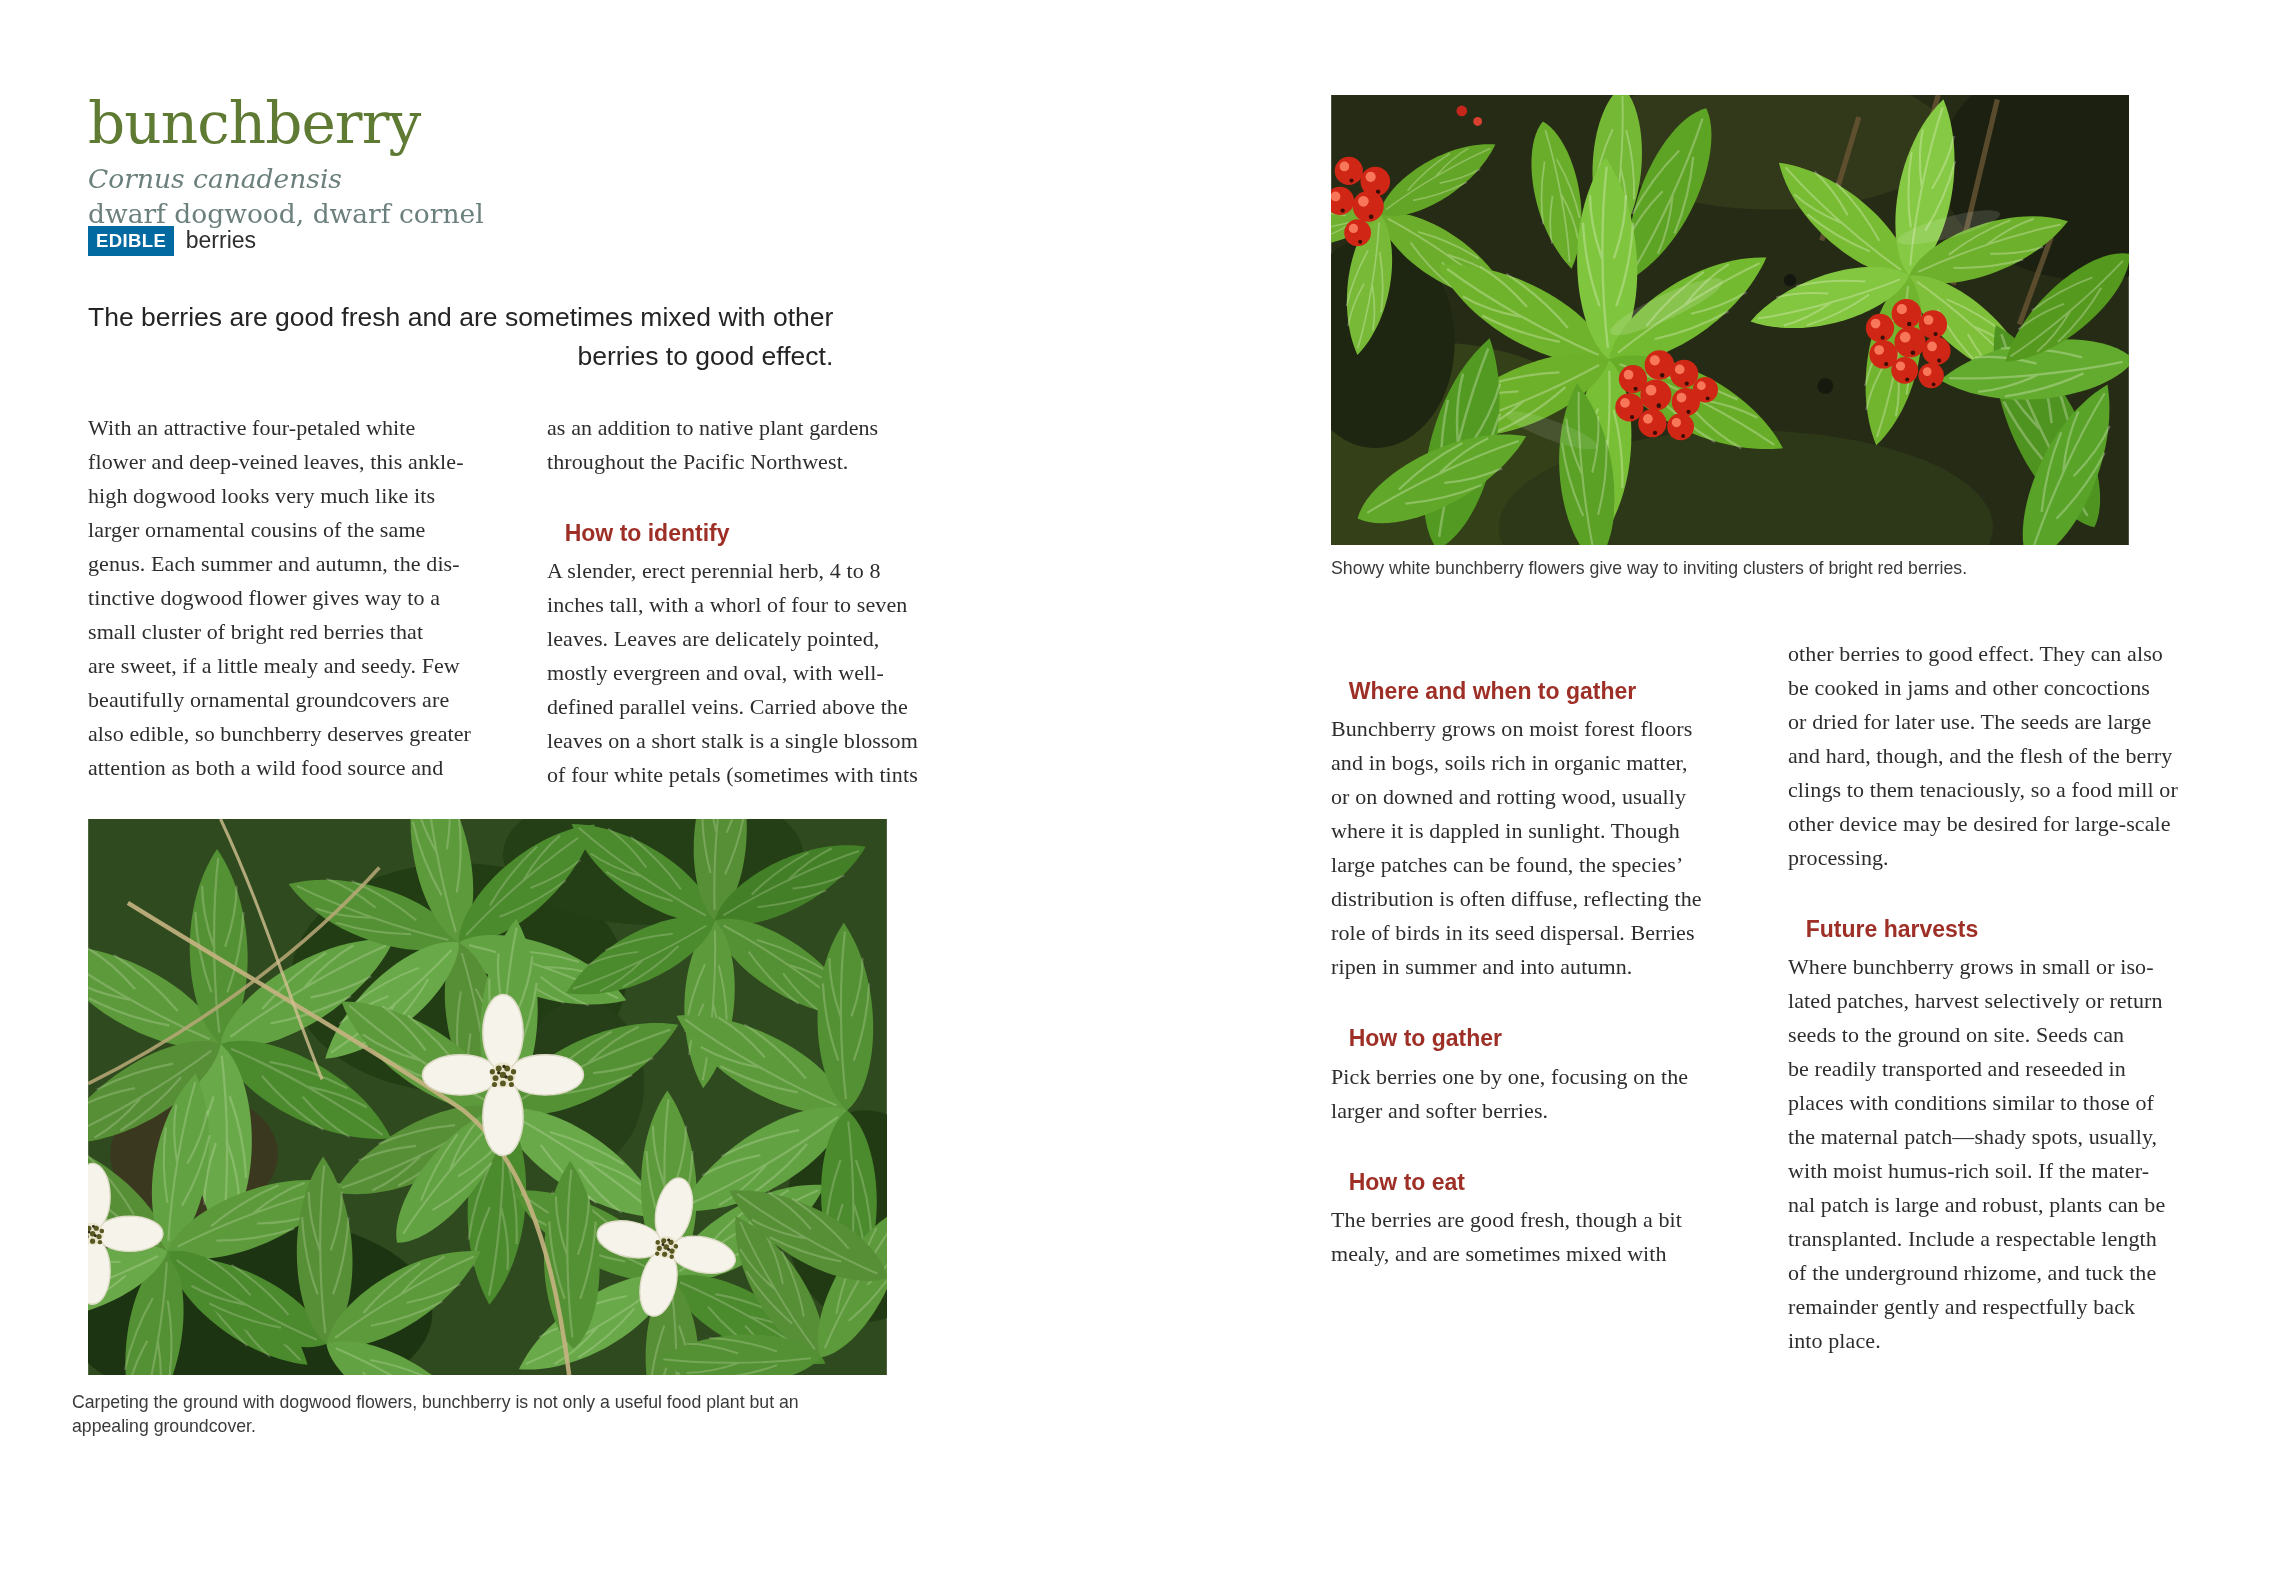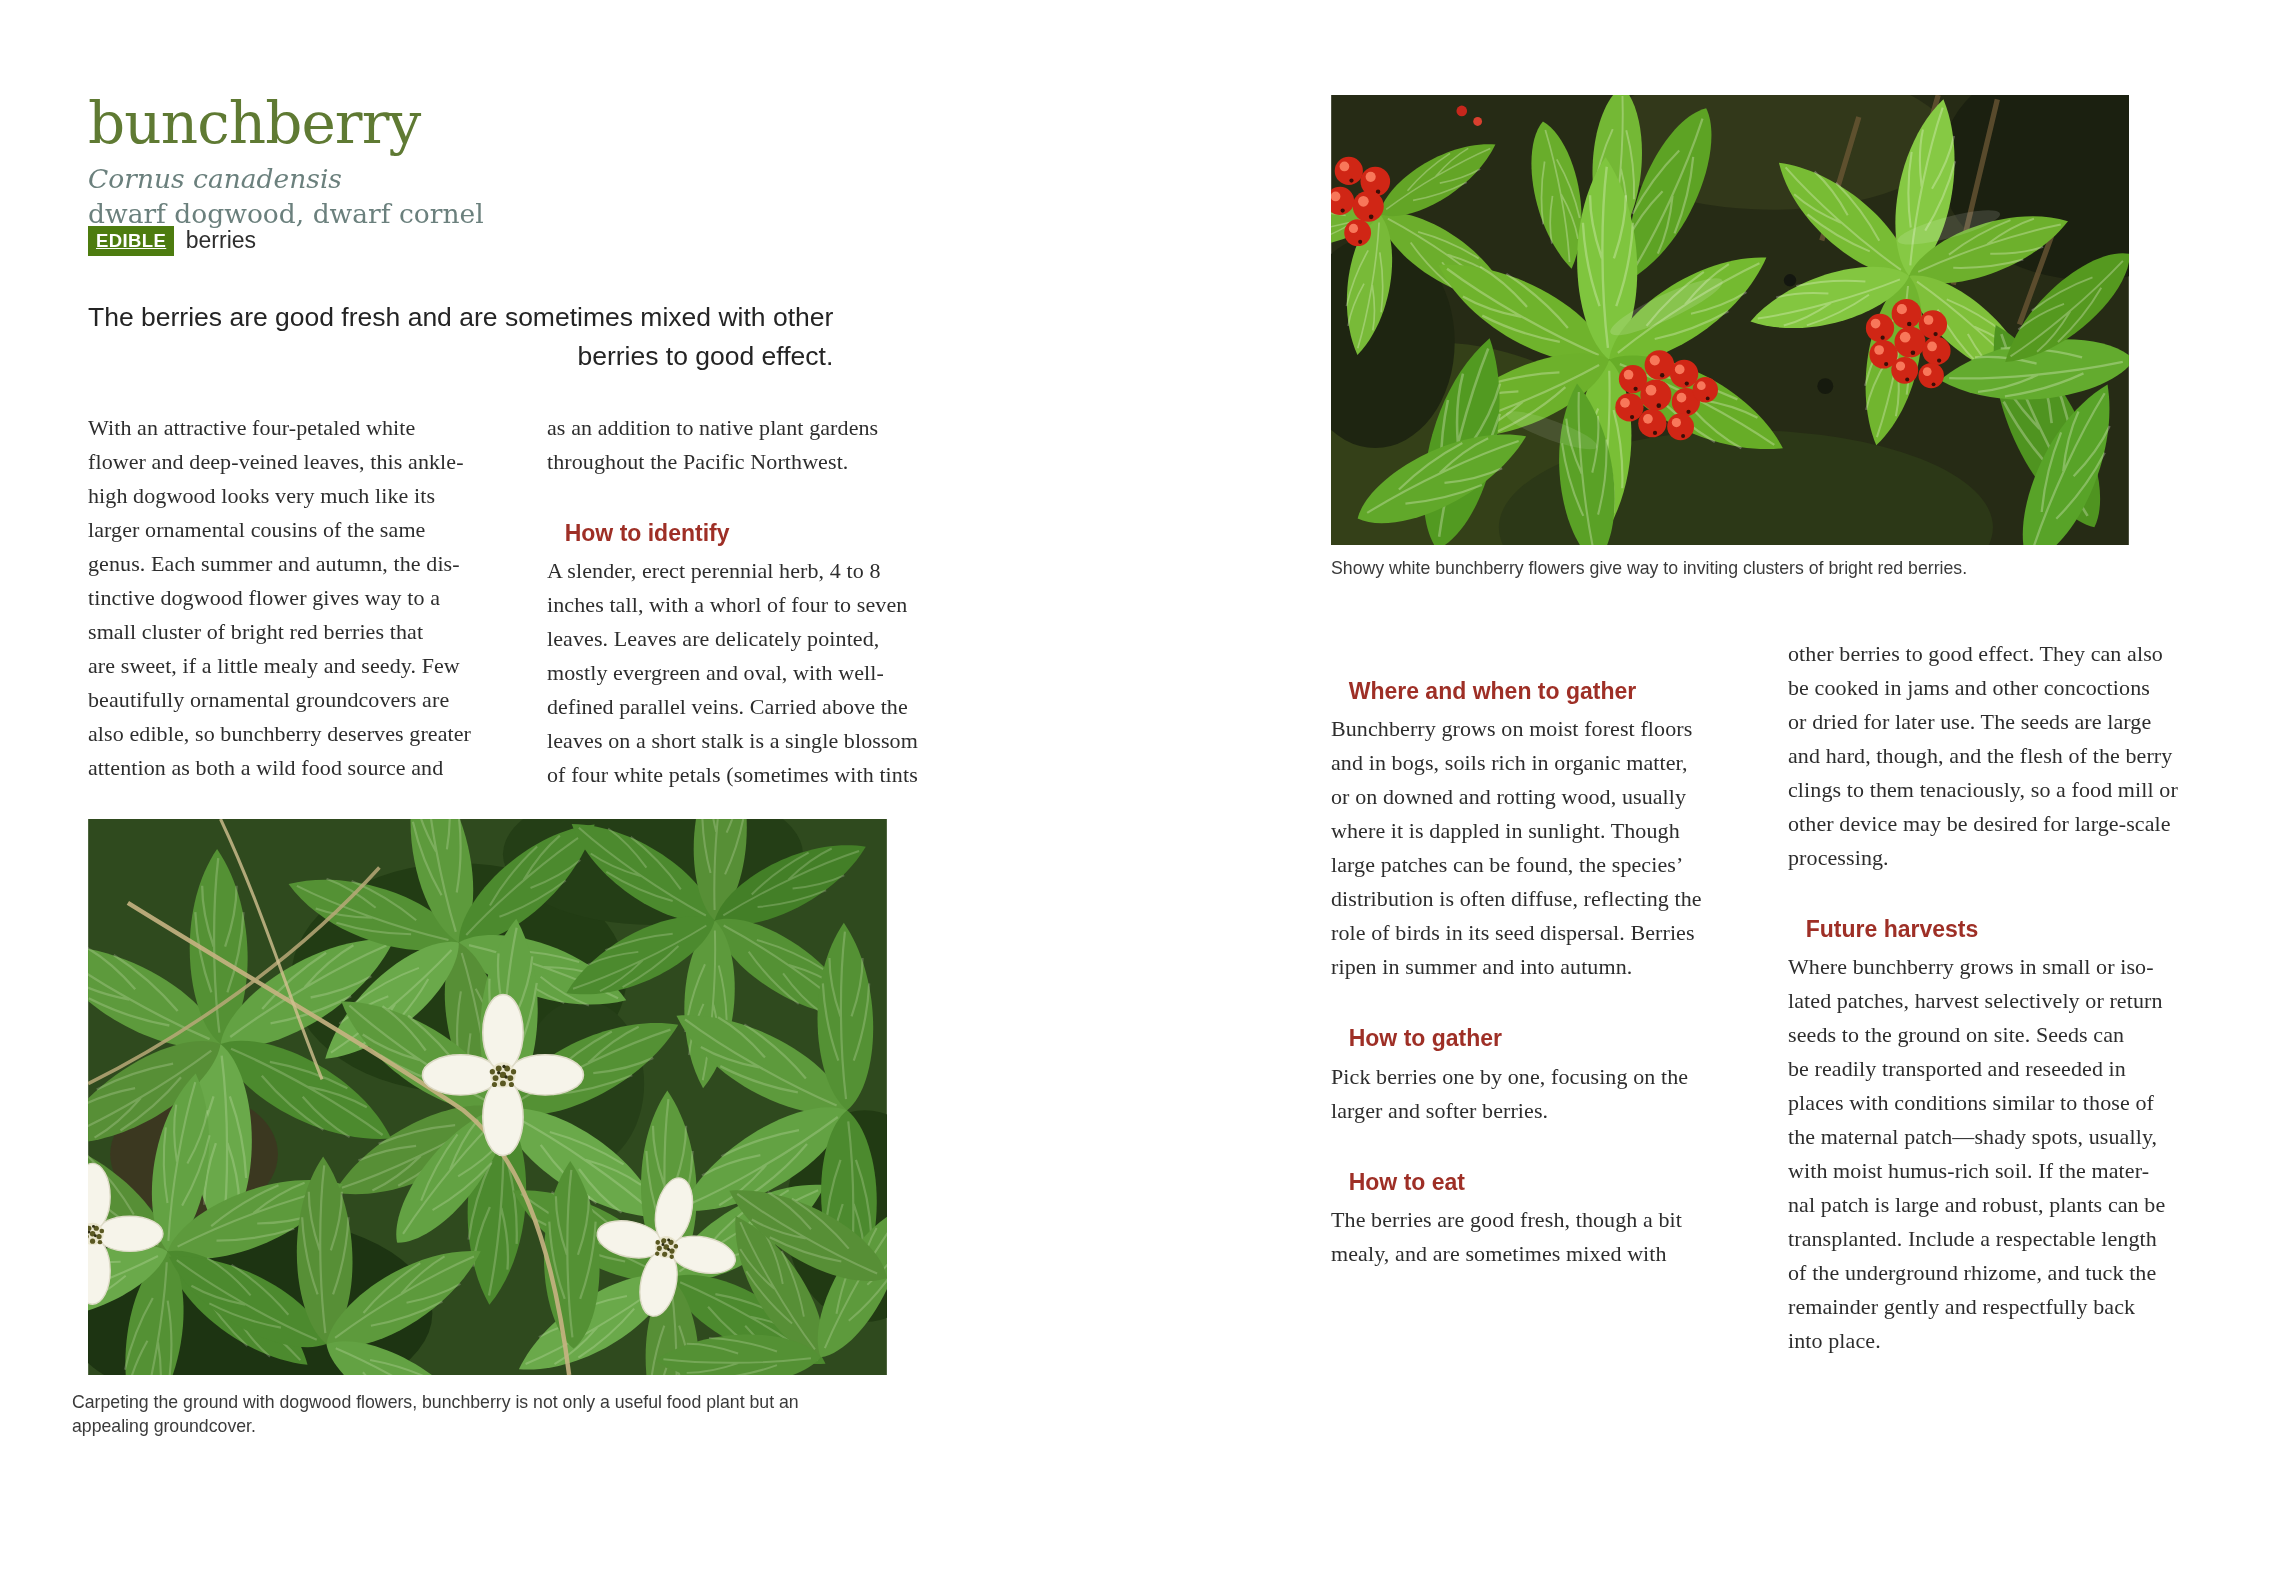--- a/index.html
+++ b/index.html
@@ -22,23 +22,23 @@
   }
   .common {
     position: absolute; left: 88px; top: 201px;
     font: 26.5px/1 "DejaVu Serif", serif; color: #6b807d;
   }
   .badge-row {
     position: absolute; left: 88px; top: 226px;
     display: flex; align-items: center; gap: 11.5px;
   }
   .badge {
-    background: #4d7c0f; color: #ffffff;
+    background: #0369a1; color: #ffffff;
     font: bold 18.5px/1 "Liberation Sans", sans-serif;
-    padding: 6.2px 8px 5.3px 8px; letter-spacing: 0.4px; text-decoration: underline;
+    padding: 6.2px 8px 5.3px 8px; letter-spacing: 0.4px;
   }
   .badge-val { font: 23px/1 "Liberation Sans", sans-serif; color: #2e2e2e; }
   .lead {
     position: absolute; left: 88px; top: 298px; margin: 0;
     font: 26.5px/39px "Liberation Sans", sans-serif;
     color: #242424; white-space: pre; text-align: right;
   }
   .col { position: absolute; }
   .col-l1 { left: 88px;  top: 411px; width: 428px; }
   .col-l2 { left: 547px;  top: 411px; width: 424px; }

